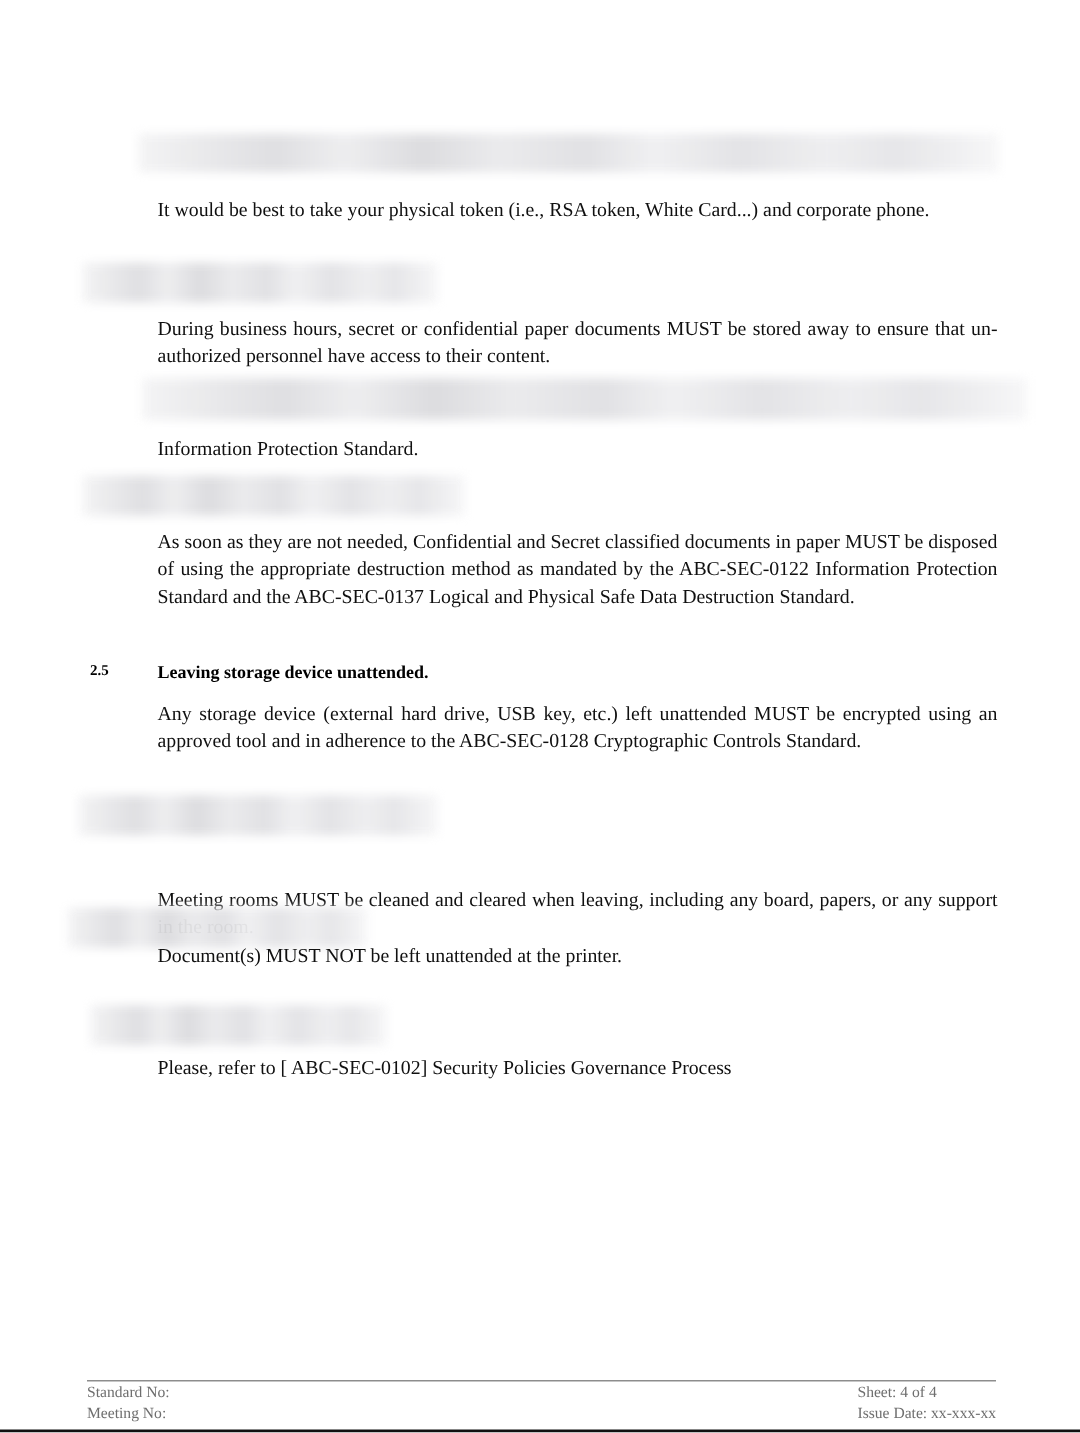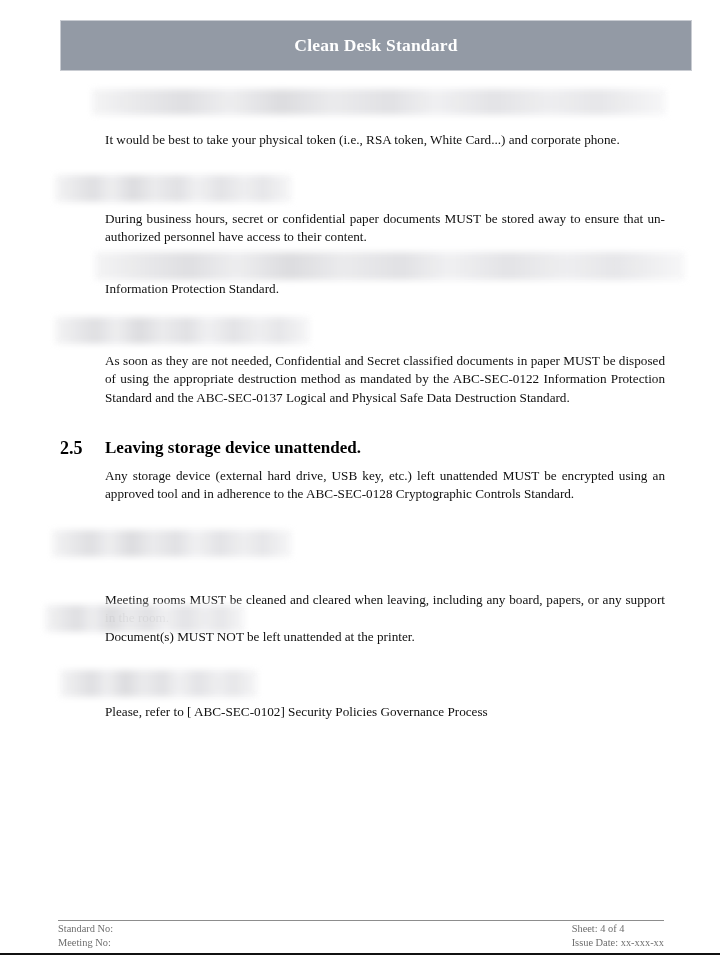--- a/index.html
+++ b/index.html
@@ -77,29 +77,29 @@
     font-size: 13.2px;
     line-height: 18.4px;
     text-align: justify;
     color: #101010;
     font-family: "Liberation Serif", "DejaVu Serif", serif;
   }
 
   
   .section-number {
     position: absolute;
-    font-size: 18px;
+    font-size: 10px;
     font-weight: bold;
     line-height: 18.4px;
     font-family: "Liberation Serif", "DejaVu Serif", serif;
     color: #000;
   }
   .section-heading {
     position: absolute;
-    font-size: 17px;
+    font-size: 12px;
     font-weight: bold;
     line-height: 18.4px;
     font-family: "Liberation Serif", "DejaVu Serif", serif;
     color: #000;
   }
 
   
   .footer-rule {
     position: absolute;
     left: 58px;
@@ -136,31 +136,28 @@
     font-family: "Liberation Serif", "DejaVu Serif", serif;
     text-align: left;
   }
   .footer-line { display: block; white-space: nowrap; }
 </style>
 </head>
 <body>
 
 <div class="page">
 
-  <div class="header-banner">
-    <div class="header-title">Clean Desk Standard</div>
-  </div>
 
   <div id="content-layer">
       <div class="blur-bar" style="left: 92px; top: 89px; width: 574px; height: 26px;"></div>
       <div class="para" style="left: 105px; top: 131px; width: 560px;">It would be best to take your physical token (i.e., RSA token, White Card...) and corporate phone.</div>
       <div class="blur-bar" style="left: 55px; top: 175px; width: 237px; height: 27px;"></div>
       <div class="para" style="left: 105px; top: 210px; width: 560px;">During business hours, secret or confidential paper documents MUST be stored away to ensure that un- authorized personnel have access to their content.</div>
       <div class="blur-bar" style="left: 95px; top: 252px; width: 590px; height: 28px;"></div>
-      <div class="para" style="left: 105px; top: 280px; width: 560px;">Information Protection Standard.</div>
+      <div class="para" style="left: 105px; top: 290px; width: 560px;">Information Protection Standard.</div>
       <div class="blur-bar" style="left: 55px; top: 317px; width: 255px; height: 27px;"></div>
       <div class="para" style="left: 105px; top: 352px; width: 560px;">As soon as they are not needed, Confidential and Secret classified documents in paper MUST be disposed of using the appropriate destruction method as mandated by the ABC-SEC-0122 Information Protection Standard and the   ABC-SEC-0137 Logical and Physical Safe Data Destruction Standard.</div>
       <div class="section-number" style="left: 60px; top: 439px;">2.5</div>
       <div class="section-heading" style="left: 105px; top: 439px;">Leaving storage device unattended.</div>
       <div class="para" style="left: 105px; top: 467px; width: 560px;">Any storage device (external hard drive, USB key, etc.) left unattended MUST be encrypted using an approved tool and in adherence to the ABC-SEC-0128 Cryptographic Controls Standard.</div>
       <div class="blur-bar" style="left: 52px; top: 530px; width: 240px; height: 27px;"></div>
       <div class="para" style="left: 105px; top: 563px; width: 560px; margin-top: 28px;">Meeting rooms MUST be cleaned and cleared when leaving, including any board, papers, or any support in the room.</div>
       <div class="blur-bar" style="left: 45px; top: 605px; width: 200px; height: 27px;"></div>
       <div class="para" style="left: 105px; top: 628px; width: 560px;">Document(s) MUST NOT be left unattended at the printer.</div>
       <div class="blur-bar" style="left: 60px; top: 670px; width: 198px; height: 27px;"></div>

